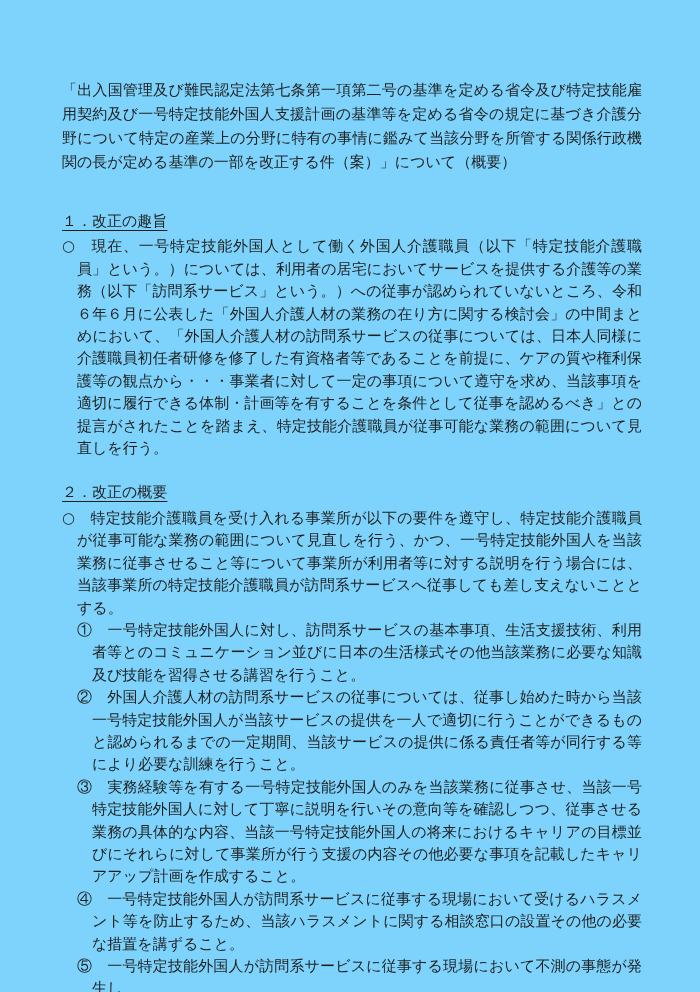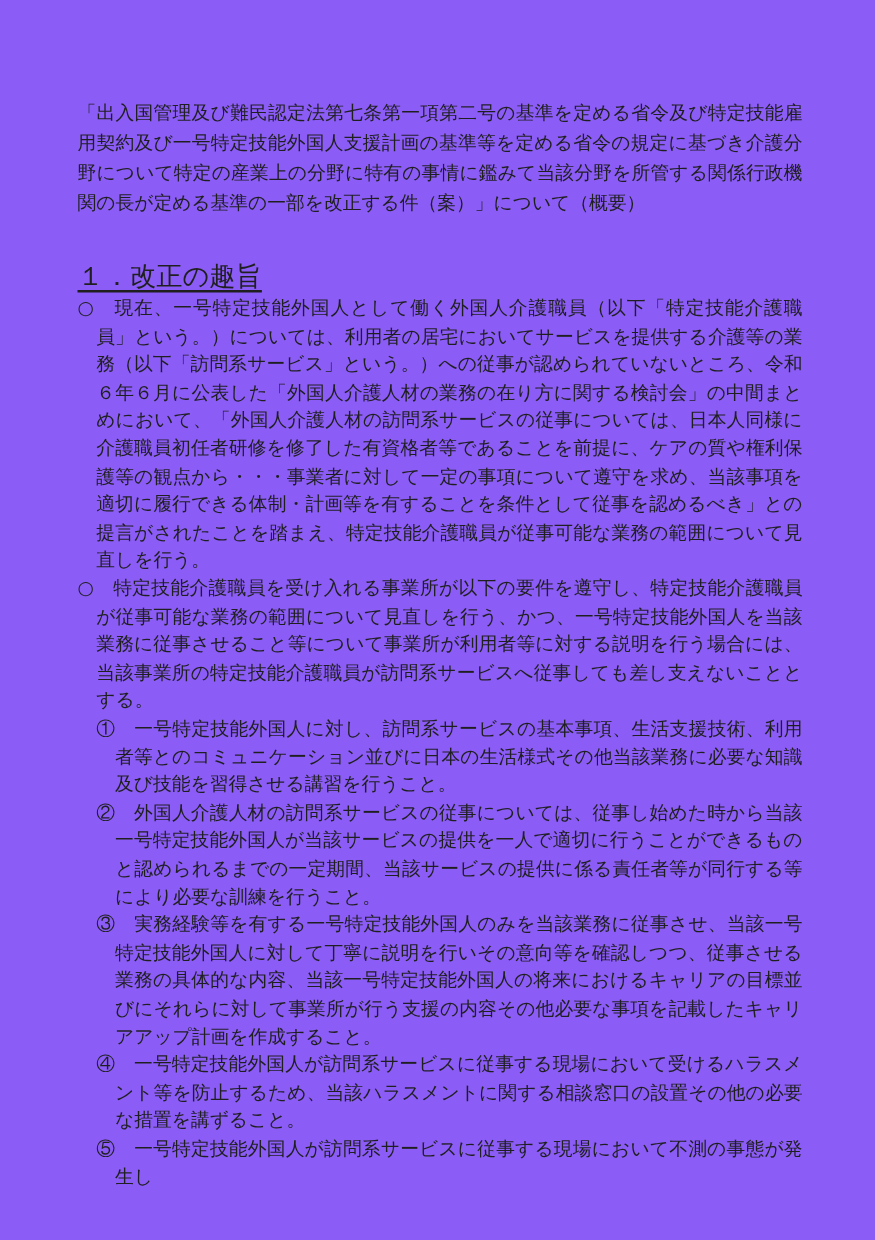--- a/index.html
+++ b/index.html
@@ -5,37 +5,37 @@
   html, body {
     margin: 0;
     padding: 0;
     background: #ffffff;
   }
   .page {
     position: relative;
     width: 700px;
     height: 992px;
     box-sizing: border-box;
-    background: #8b5cf6;
+    background: #7dd3fc;
     padding: 78px 58px 0 62px;
     font-family: "DejaVu Serif", "Liberation Serif", serif;
     font-size: 15px;
     line-height: 22.4px;
     color: #1f1f1f;
     overflow: hidden;
   }
   .doc-title {
     margin: 0 0 36px 0;
     line-height: 24px;
     text-align: justify;
   }
   .section-heading {
     margin: 0 0 3px 0;
     font-weight: normal;
-    font-size: 21px;
+    font-size: 15px;
   }
   .section-heading .heading-text {
     text-decoration: underline;
     text-underline-offset: 4px;
   }
   .section-heading.second {
     margin-top: 22px;
   }
   .para-o {
     margin: 0;
@@ -65,20 +65,23 @@
   <p class="doc-title">「出入国管理及び難民認定法第七条第一項第二号の基準を定める省令及び特定技能雇用契約及び一号特定技能外国人支援計画の基準等を定める省令の規定に基づき介護分野について特定の産業上の分野に特有の事情に鑑みて当該分野を所管する関係行政機関の長が定める基準の一部を改正する件（案）」について（概要）</p>
 
   <div>
     <h2 class="section-heading">
       <span class="heading-text">１．改正の趣旨</span>
     </h2>
     <p class="para-o"><span class="marker">○　</span><span>現在、一号特定技能外国人として働く外国人介護職員（以下「特定技能介護職員」という。）については、利用者の居宅においてサービスを提供する介護等の業務（以下「訪問系サービス」という。）への従事が認められていないところ、令和６年６月に公表した「外国人介護人材の業務の在り方に関する検討会」の中間まとめにおいて、「外国人介護人材の訪問系サービスの従事については、日本人同様に介護職員初任者研修を修了した有資格者等であることを前提に、ケアの質や権利保護等の観点から・・・事業者に対して一定の事項について遵守を求め、当該事項を適切に履行できる体制・計画等を有することを条件として従事を認めるべき」との提言がされたことを踏まえ、特定技能介護職員が従事可能な業務の範囲について見直しを行う。</span></p>
   </div>
 
   <div>
+    <h2 class="section-heading second">
+      <span class="heading-text">２．改正の概要</span>
+    </h2>
     <p class="para-o"><span class="marker">○　</span><span>特定技能介護職員を受け入れる事業所が以下の要件を遵守し、特定技能介護職員が従事可能な業務の範囲について見直しを行う、かつ、一号特定技能外国人を当該業務に従事させること等について事業所が利用者等に対する説明を行う場合には、当該事業所の特定技能介護職員が訪問系サービスへ従事しても差し支えないこととする。</span></p>
 
     <p class="para-item"><span class="marker">①　</span><span>一号特定技能外国人に対し、訪問系サービスの基本事項、生活支援技術、利用者等とのコミュニケーション並びに日本の生活様式その他当該業務に必要な知識及び技能を習得させる講習を行うこと。</span></p>
 
     <p class="para-item"><span class="marker">②　</span><span>外国人介護人材の訪問系サービスの従事については、従事し始めた時から当該一号特定技能外国人が当該サービスの提供を一人で適切に行うことができるものと認められるまでの一定期間、当該サービスの提供に係る責任者等が同行する等により必要な訓練を行うこと。</span></p>
 
     <p class="para-item"><span class="marker">③　</span><span>実務経験等を有する一号特定技能外国人のみを当該業務に従事させ、当該一号特定技能外国人に対して丁寧に説明を行いその意向等を確認しつつ、従事させる業務の具体的な内容、当該一号特定技能外国人の将来におけるキャリアの目標並びにそれらに対して事業所が行う支援の内容その他必要な事項を記載したキャリアアップ計画を作成すること。</span></p>
 
     <p class="para-item"><span class="marker">④　</span><span>一号特定技能外国人が訪問系サービスに従事する現場において受けるハラスメント等を防止するため、当該ハラスメントに関する相談窓口の設置その他の必要な措置を講ずること。</span></p>
 

